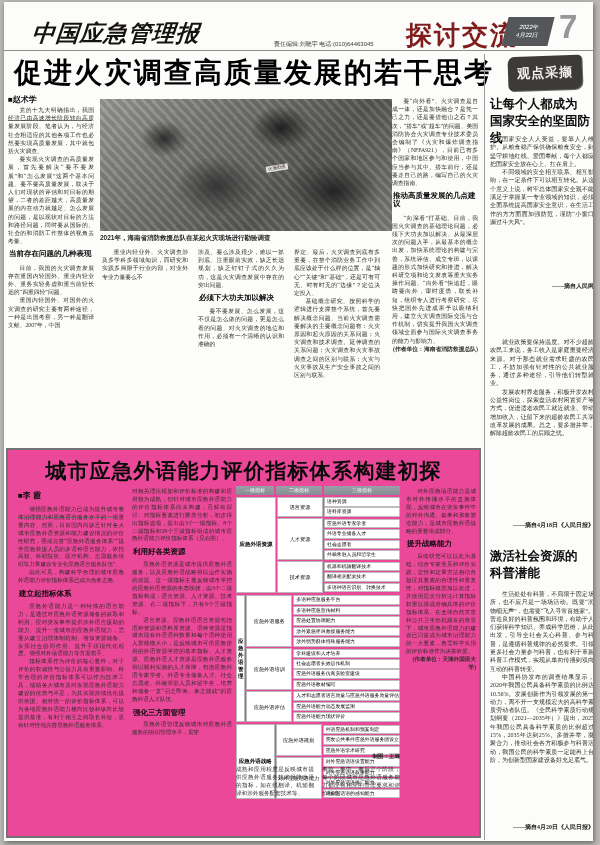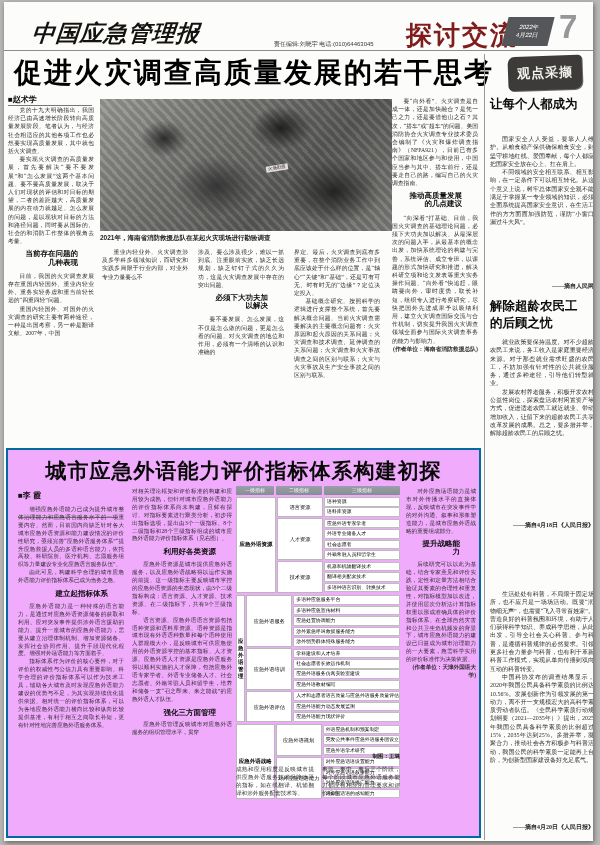--- a/index.html
+++ b/index.html
@@ -17,55 +17,55 @@
   .date-box{left:501px;top:15px;width:46px;height:29px;background:#55565a;transform:skewX(-14deg);
             color:#fff;font-size:6px;line-height:8px;text-align:center;padding-top:6px;box-sizing:border-box;
             font-family:"Liberation Sans",sans-serif;}
   .page-num{left:555px;top:6px;font-size:33px;font-weight:bold;color:#97979a;
             font-family:"Liberation Sans",sans-serif;}
   .header-rule{left:0;top:48px;width:589px;height:0;border-top:1px solid #8d8d8d;}
   
   .headline{left:10px;top:52px;width:462px;text-align:center;font-size:28px;font-weight:bold;color:#000000;
             font-family:"Liberation Sans",sans-serif;letter-spacing:2px;white-space:nowrap;}
   .byline{left:4px;top:92px;width:84px;font-size:8px;font-weight:bold;color:#111;
-          font-family:"Liberation Sans",sans-serif;border-bottom:0.5px solid #777;padding-bottom:0;}
+          font-family:"Liberation Sans",sans-serif;border-bottom:0.5px solid #777;padding-bottom:15px;}
   .photo{left:96px;top:97px;width:292px;height:132px;
      background:
        radial-gradient(42px 30px at 62% 22%,#1f1f1f 0%,rgba(0,0,0,0) 72%),
        radial-gradient(34px 26px at 22% 30%,#2c2c2c 0%,rgba(0,0,0,0) 70%),
        radial-gradient(55px 40px at 40% 66%,#353535 0%,rgba(0,0,0,0) 75%),
        radial-gradient(60px 42px at 80% 70%,#232323 0%,rgba(0,0,0,0) 78%),
        repeating-linear-gradient(47deg,rgba(255,255,255,.08) 0 3px,rgba(0,0,0,.10) 3px 7px),
        linear-gradient(135deg,#9b9b98 0%,#757572 35%,#585856 65%,#7e7e7b 100%);}
   .helmet-band{position:absolute;left:57%;top:50%;background:rgba(238,238,236,.9);color:#3a1f1f;
        font-size:4.5px;line-height:6px;padding:0 2px;transform:rotate(-9deg);
        font-family:"Liberation Sans",sans-serif;}
   .caption{left:96px;top:232px;width:292px;font-size:6.5px;font-weight:bold;color:#1c1c1c;
            font-family:"Liberation Sans",sans-serif;}
   .col{font-size:5.8px;line-height:8.2px;text-align:justify;color:#2c2c2c;overflow:hidden;}
   .col p{margin:0;text-indent:2em;}
   .subhead{font-family:Liberation Serif, serif;font-weight:bold;font-size:7.5px;
-           text-align:right;margin:5px 16px;text-indent:0 !important;color:#0c0c0c;}
+           text-align:left;margin:5px 1px;text-indent:0 !important;color:#0c0c0c;}
   .credit-line{text-align:right;font-weight:bold;text-indent:0 !important;}
   .main-c1{left:4px;top:104px;width:86px;height:342px;}
   .main-cA{left:98px;top:246px;width:86px;height:200px;}
   .main-cB{left:194px;top:246px;width:86px;height:200px;}
   .main-cC{left:290px;top:246px;width:86px;height:200px;}
   .main-c5{left:388px;top:95px;width:86px;height:351px;}
   
   .side-divider{left:480px;top:52px;width:0;height:786px;border-left:0.5px solid #9a9a9a;}
   .stamp{left:504px;top:54px;width:74px;height:34px;background:#3c3b39;color:#f4f2ee;
          border-radius:7px 4px 8px 5px;transform:rotate(-2deg);display:flex;align-items:center;justify-content:center;
          font-size:13px;font-weight:bold;letter-spacing:1px;box-shadow:1px 1px 0 #6c6b68;}
   .side-title{left:486px;width:104px;text-align:left;font-weight:bold;font-size:12.5px;line-height:17px;color:#0d0d0d;}
   .side-body{left:486px;width:104px;font-size:6px;line-height:8.3px;text-align:justify;color:#2c2c2c;overflow:hidden;}
   .side-body p{margin:0;text-indent:2em;}
   .side-src{left:486px;width:104px;font-size:6px;font-weight:bold;text-align:right;color:#222;}
   
-  .red-box{left:2px;top:446px;width:471px;height:386px;border:2px solid #0369a1;background:#f0abfc;}
+  .red-box{left:2px;top:446px;width:471px;height:386px;border:2px solid #737373;background:#ec4899;}
   .box-title{left:0;top:7px;width:100%;text-align:center;font-size:21px;font-weight:bold;color:#0a0a0a;
              letter-spacing:1px;white-space:nowrap;}
   .box-byline{left:10px;top:40px;width:100px;font-size:8px;font-weight:bold;color:#111;
               font-family:"Liberation Sans",sans-serif;border-bottom:0.5px solid #777;padding-bottom:16px;}
   .box-c{font-size:5.6px;line-height:7.9px;text-align:justify;color:#2d2d2d;overflow:hidden;}
   .box-c p{margin:0;text-indent:2em;}
   .box-c1{left:10px;top:56px;width:106px;height:318px;}
   .box-c2{left:124px;top:38px;width:100px;height:336px;}
   .box-c4{left:398px;top:38px;width:70px;height:338px;}
   .below-left{left:228px;top:316px;width:78px;height:58px;}
@@ -139,37 +139,38 @@
     <div class="subhead">推动高质量发展的几点建议</div>
     <p>“向深看”打基础。目前，我国火灾调查的基础理论问题，必须下大功夫加以解决。从最深层次的问题入手，从最基本的概念出发，加快系统理论的构建与完善，系统评估、成立专班，以课题的形式加快研究和推进，解决科研立项和论文发表等重大实务操作问题。“向外看”快追赶，眼睛要向外，审时度势，取长补短，组织专人进行考察研究，尽快把国外先进成果予以吸纳利用，建立火灾调查国际交流与合作机制，切实提升我国火灾调查领域全面参与国际火灾调查事务的能力与影响力。</p>
     <p class="credit-line">(作者单位：海南省消防救援总队)</p>
   </div>
 
   <div class="abs side-divider"></div>
   <div class="abs stamp">观点采撷</div>
 
   <div class="abs side-title" style="top:94px;">
     <div>让每个人都成为</div>
+    <div>国家安全的坚固防线</div>
   </div>
   <div class="abs side-body" style="top:133px;height:144px;">
     <p>国家安全人人受益，要靠人人维护。从粮食稳产保供确保粮食安全，到坚守耕地红线、爱国奉献，每个人都应把国家安全放在心上、扛在肩上。</p>
     <p>不同领域的安全相互联系、相互影响，在一定条件下可以相互转化。从这个意义上说，树牢总体国家安全观不能满足于掌握某一专业领域的知识，必须全面系统提高国家安全意识，在生活工作的方方面面加强防范，谨防“小窗口漏过斗大风”。</p>
   </div>
   <div class="abs side-src" style="top:280px;">——摘自人民网</div>
 
-  <div class="abs side-title" style="top:296px;">
-    <div>解除超龄农民工</div>
-    <div>的后顾之忧</div>
-  </div>
   <div class="abs side-body" style="top:336px;height:180px;">
     <p>就业政策要保持温度。对不少超龄农民工来说，务工收入是家庭重要经济来源。对于那些就业需求旺盛的农民工，不妨加强有针对性的公共就业服务，通过多种途径，引导他们转型就业。</p>
     <p>发展农村养老服务，积极开发农村公益性岗位，探索盘活农村闲置资产等方式，促进适老农民工就近就业、带动增加收入，让留下来的超龄农民工共享改革发展的成果。总之，要多措并举，解除超龄农民工的后顾之忧。</p>
   </div>
   <div class="abs side-src" style="top:519px;">——摘自4月18日《人民日报》</div>
 
+  <div class="abs side-title" style="top:546px;">
+    <div>激活社会资源的</div>
+    <div>科普潜能</div>
+  </div>
   <div class="abs side-body" style="top:588px;height:230px;">
     <p>生活处处有科普，不局限于固定场所，也不应只是一场场活动。既要“润物细无声”，也需要“飞入寻常百姓家”。营造良好的科普氛围和环境，有助于人们获得科学知识、养成科学思维，从此出发，引导全社会关心科普、参与科普，是遵循科普规律的必然要求。引领更多社会力量参与科普，也有利于革新科普工作模式，实现从单向传播到双向互动的科普转变。</p>
     <p>中国科协发布的调查结果显示，2020年我国公民具备科学素质的比例达10.56%。发展创新作为引领发展的第一动力，离不开一支规模宏大的高科学素质劳动者队伍。《全民科学素质行动规划纲要（2021—2035年）》提出，2025年我国公民具备科学素质的比例超过15%，2035年达到25%。多措并举，凝聚合力，推动社会各方积极参与科普活动，我国公民的科学素质一定能再上台阶，为创新型国家建设备好充足底气。</p>
   </div>
   <div class="abs side-src" style="top:821px;">——摘自4月20日《人民日报》</div>
 
   <div class="abs red-box">
     <div class="abs box-title">城市应急外语能力评价指标体系构建初探</div>
     <div class="abs box-byline">■李 霞</div>
 

